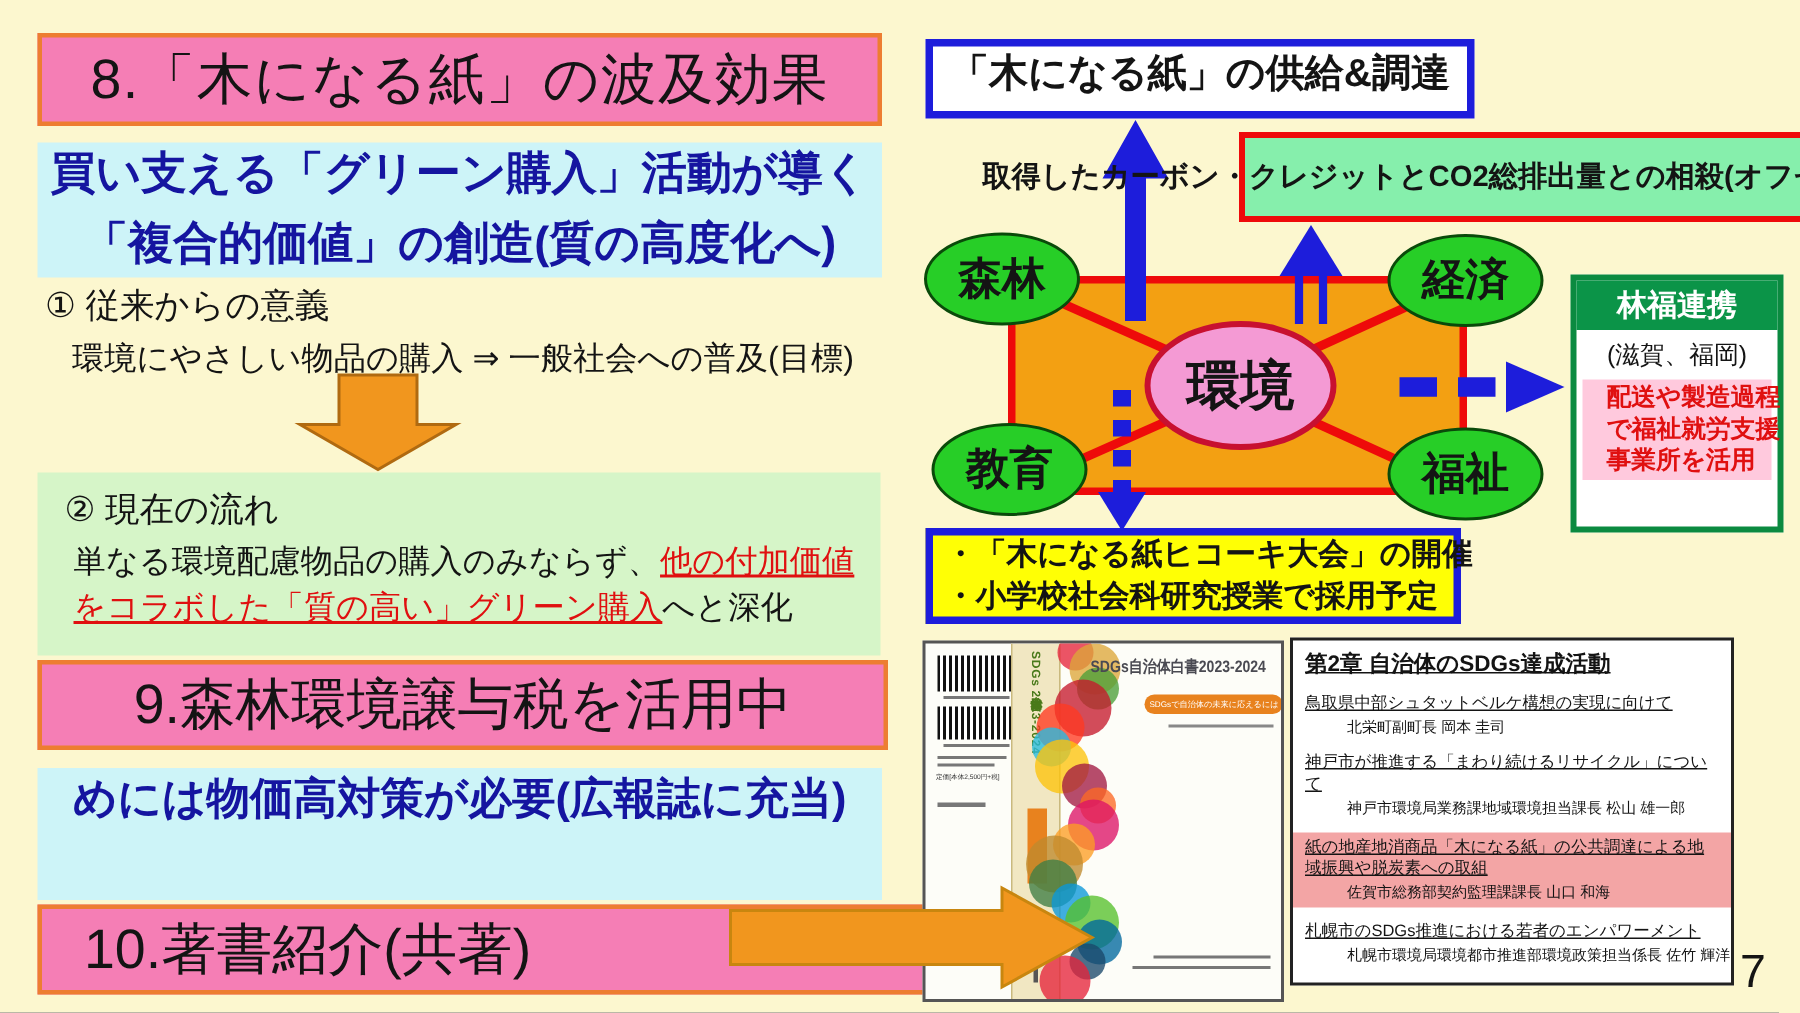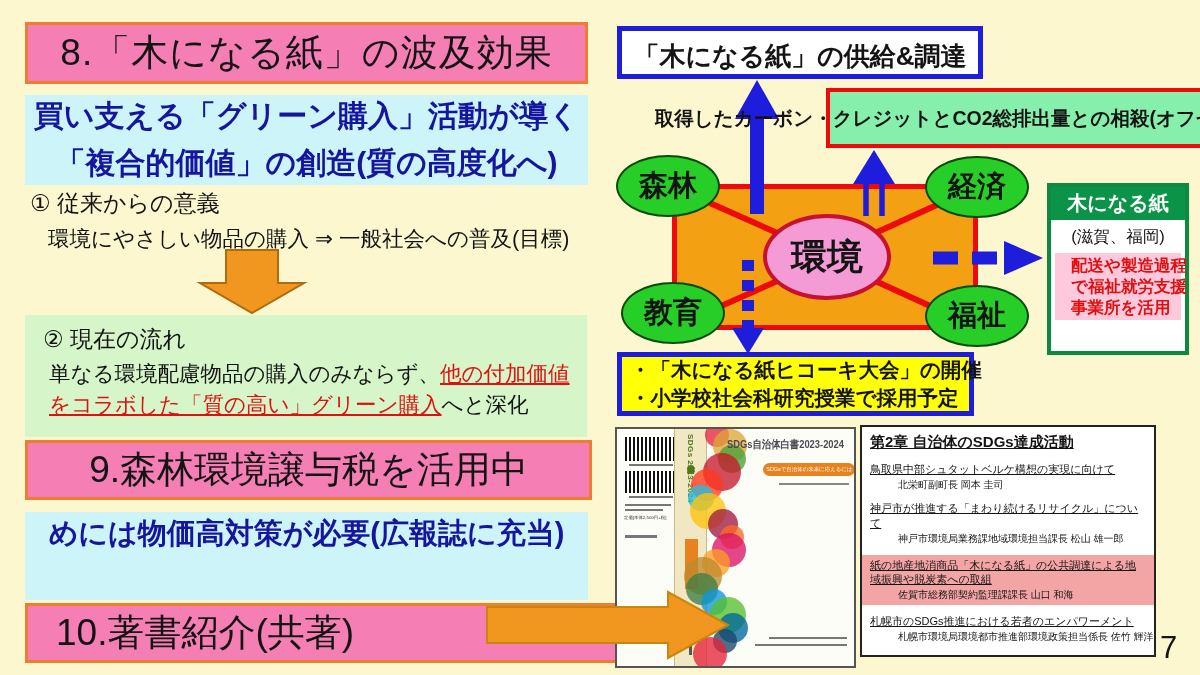--- a/index.html
+++ b/index.html
@@ -22,21 +22,21 @@
   .point1 .h{font-size:23px;}
   .point1 .b{font-size:21.5px;padding-left:18px;margin-top:5px;}
   .green-box{left:25px;top:315px;width:562px;height:122px;background:#D6F5C8;z-index:1;
              padding:9px 18px;white-space:nowrap;}
   .green-box .h{font-size:23px;margin-bottom:4px;}
   .green-box .ln{font-size:21.5px;line-height:1.45;padding-left:6px;}
   .red-t{color:#E01010;text-decoration:underline;}
 
   
   .supply-box{left:617px;top:26px;width:366px;height:53px;background:#fff;border:5px solid #1D1DDB;
-              display:flex;align-items:flex-end;justify-content:center;font-size:26px;font-weight:bold;
+              display:flex;align-items:flex-start;justify-content:center;font-size:26px;font-weight:bold;
               z-index:6;white-space:nowrap;}
   .offset-box{left:826px;top:88px;width:404px;height:60px;background:#86efac;border:4px solid #EE0A0A;
               display:flex;flex-direction:row;justify-content:center;align-items:center;
               font-size:19.5px;font-weight:bold;line-height:1.35;z-index:6;white-space:nowrap;}
   .diagram-rect{left:672px;top:184px;width:306px;height:146px;background:#F3A012;border:5px solid #EE0A0A;z-index:1;}
   .node{width:104px;height:62px;border-radius:50%;background:#27CE27;border:2px solid #0A4A0A;
         display:flex;align-items:center;justify-content:center;font-size:29px;font-weight:bold;
         z-index:6;white-space:nowrap;}
   .n-tl{left:616px;top:155px;} .n-tr{left:925px;top:156px;}
   .n-bl{left:621px;top:282px;} .n-br{left:925px;top:285px;}
@@ -182,21 +182,21 @@
       <span>教育</span>
     </div>
   <div class="abs node n-br">
       <span>福祉</span>
     </div>
   <div class="abs center-node">
       <span>環境</span>
     </div>
 
   <div class="abs rinpuku">
-    <div class="hd">木になる紙</div>
+    <div class="hd">林福連携</div>
     <div class="rg">(滋賀、福岡)</div>
     <div class="note">
       <div>配送や製造過程</div>
       <div>で福祉就労支援</div>
       <div>事業所を活用</div>
     </div>
   </div>
 
   <div class="abs events-box">
     <div>・「木になる紙ヒコーキ大会」の開催</div>

